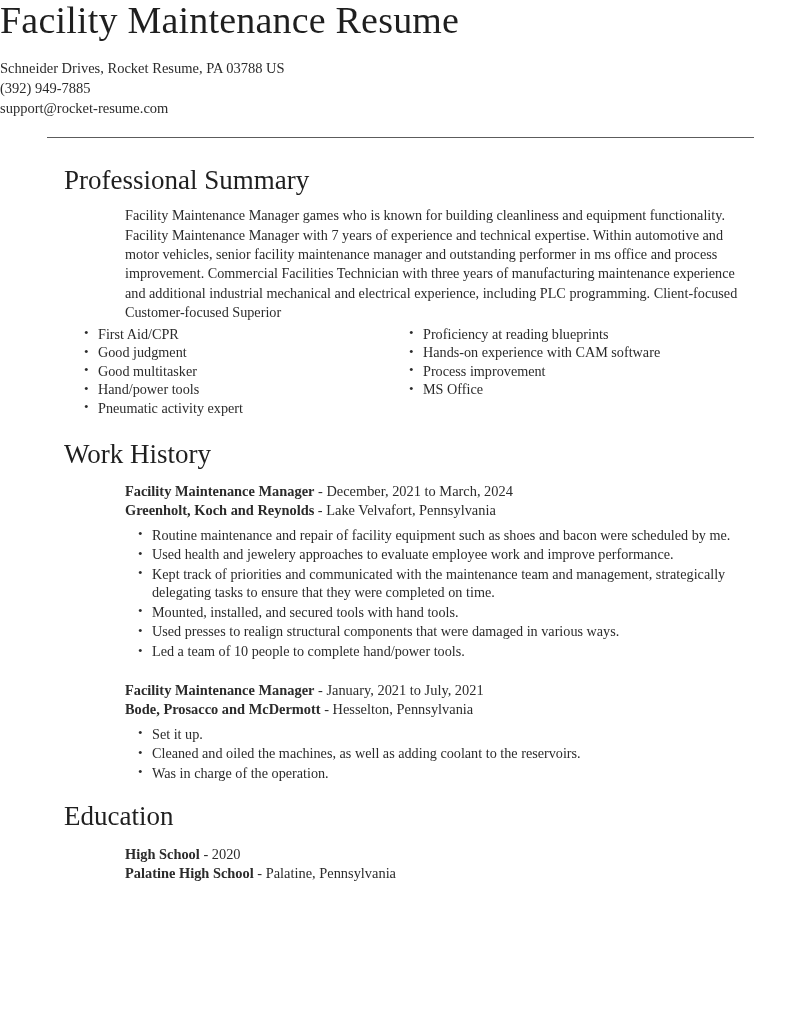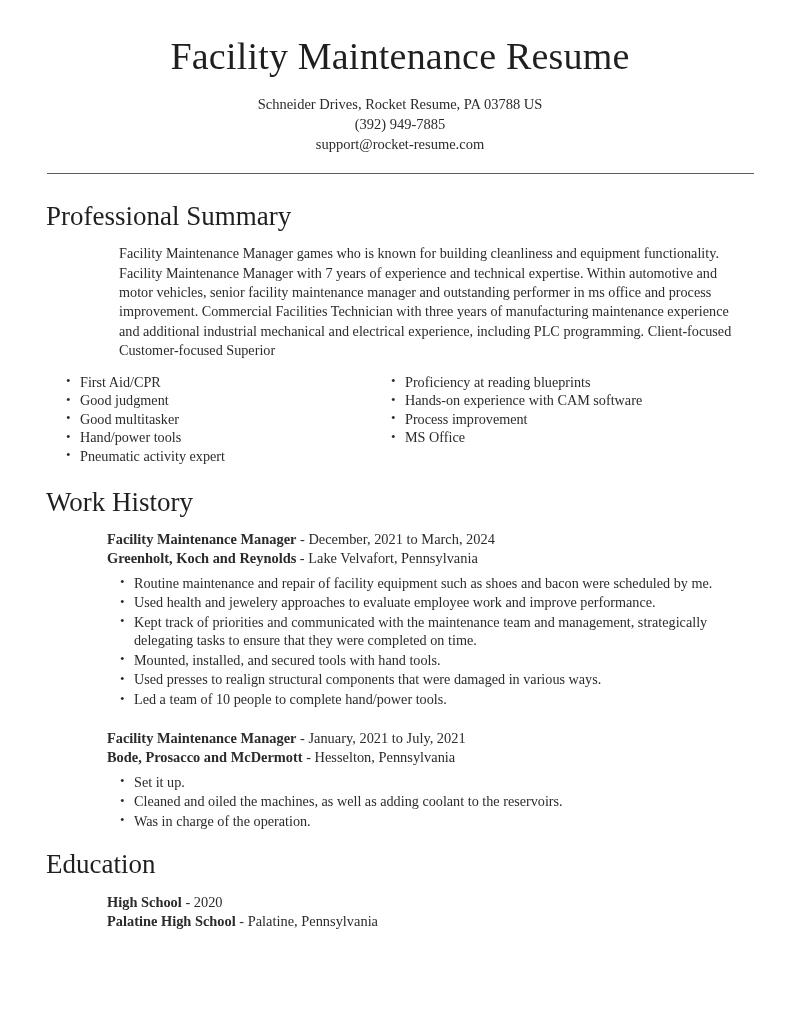--- a/index.html
+++ b/index.html
@@ -19,22 +19,21 @@
     width: 800px;
     height: 1035px;
     background: #ffffff;
     box-sizing: border-box;
     padding: 0;
     overflow: hidden;
   }
 
   
   .header {
-    text-align: center;
-    padding-top: 36px;
+    text-align: left;
   }
   .resume-title {
     font-family: "Liberation Serif", "DejaVu Serif", serif;
     font-size: 38px;
     font-weight: 400;
     line-height: 1.1;
     letter-spacing: 0.2px;
     color: #1f1f1f;
     margin: 0 0 16px 0;
   }
@@ -47,42 +46,42 @@
 
   .divider {
     width: 707px;
     height: 0;
     border-top: 1.6px solid #5c5c5c;
     margin: 19px auto 0 auto;
   }
 
   
   .section {
-    padding-left: 46px;
+    padding-left: 64px;
     padding-right: 46px;
   }
   .section-title {
     font-family: "Liberation Serif", "DejaVu Serif", serif;
     font-size: 27px;
     font-weight: 400;
     color: #1f1f1f;
     line-height: 1.2;
     margin: 0;
     padding: 0;
   }
   .section-body {
     padding-left: 61px;
   }
 
   
   .summary-text {
     font-size: 14.2px;
     line-height: 19.4px;
     text-align: left;
-    margin: 12px;
+    margin: 0;
     max-width: 630px;
     color: #2b2b2b;
   }
 
   
   .skills-wrap {
     display: flex;
     padding-left: 61px;
     margin-top: 2px;
   }

